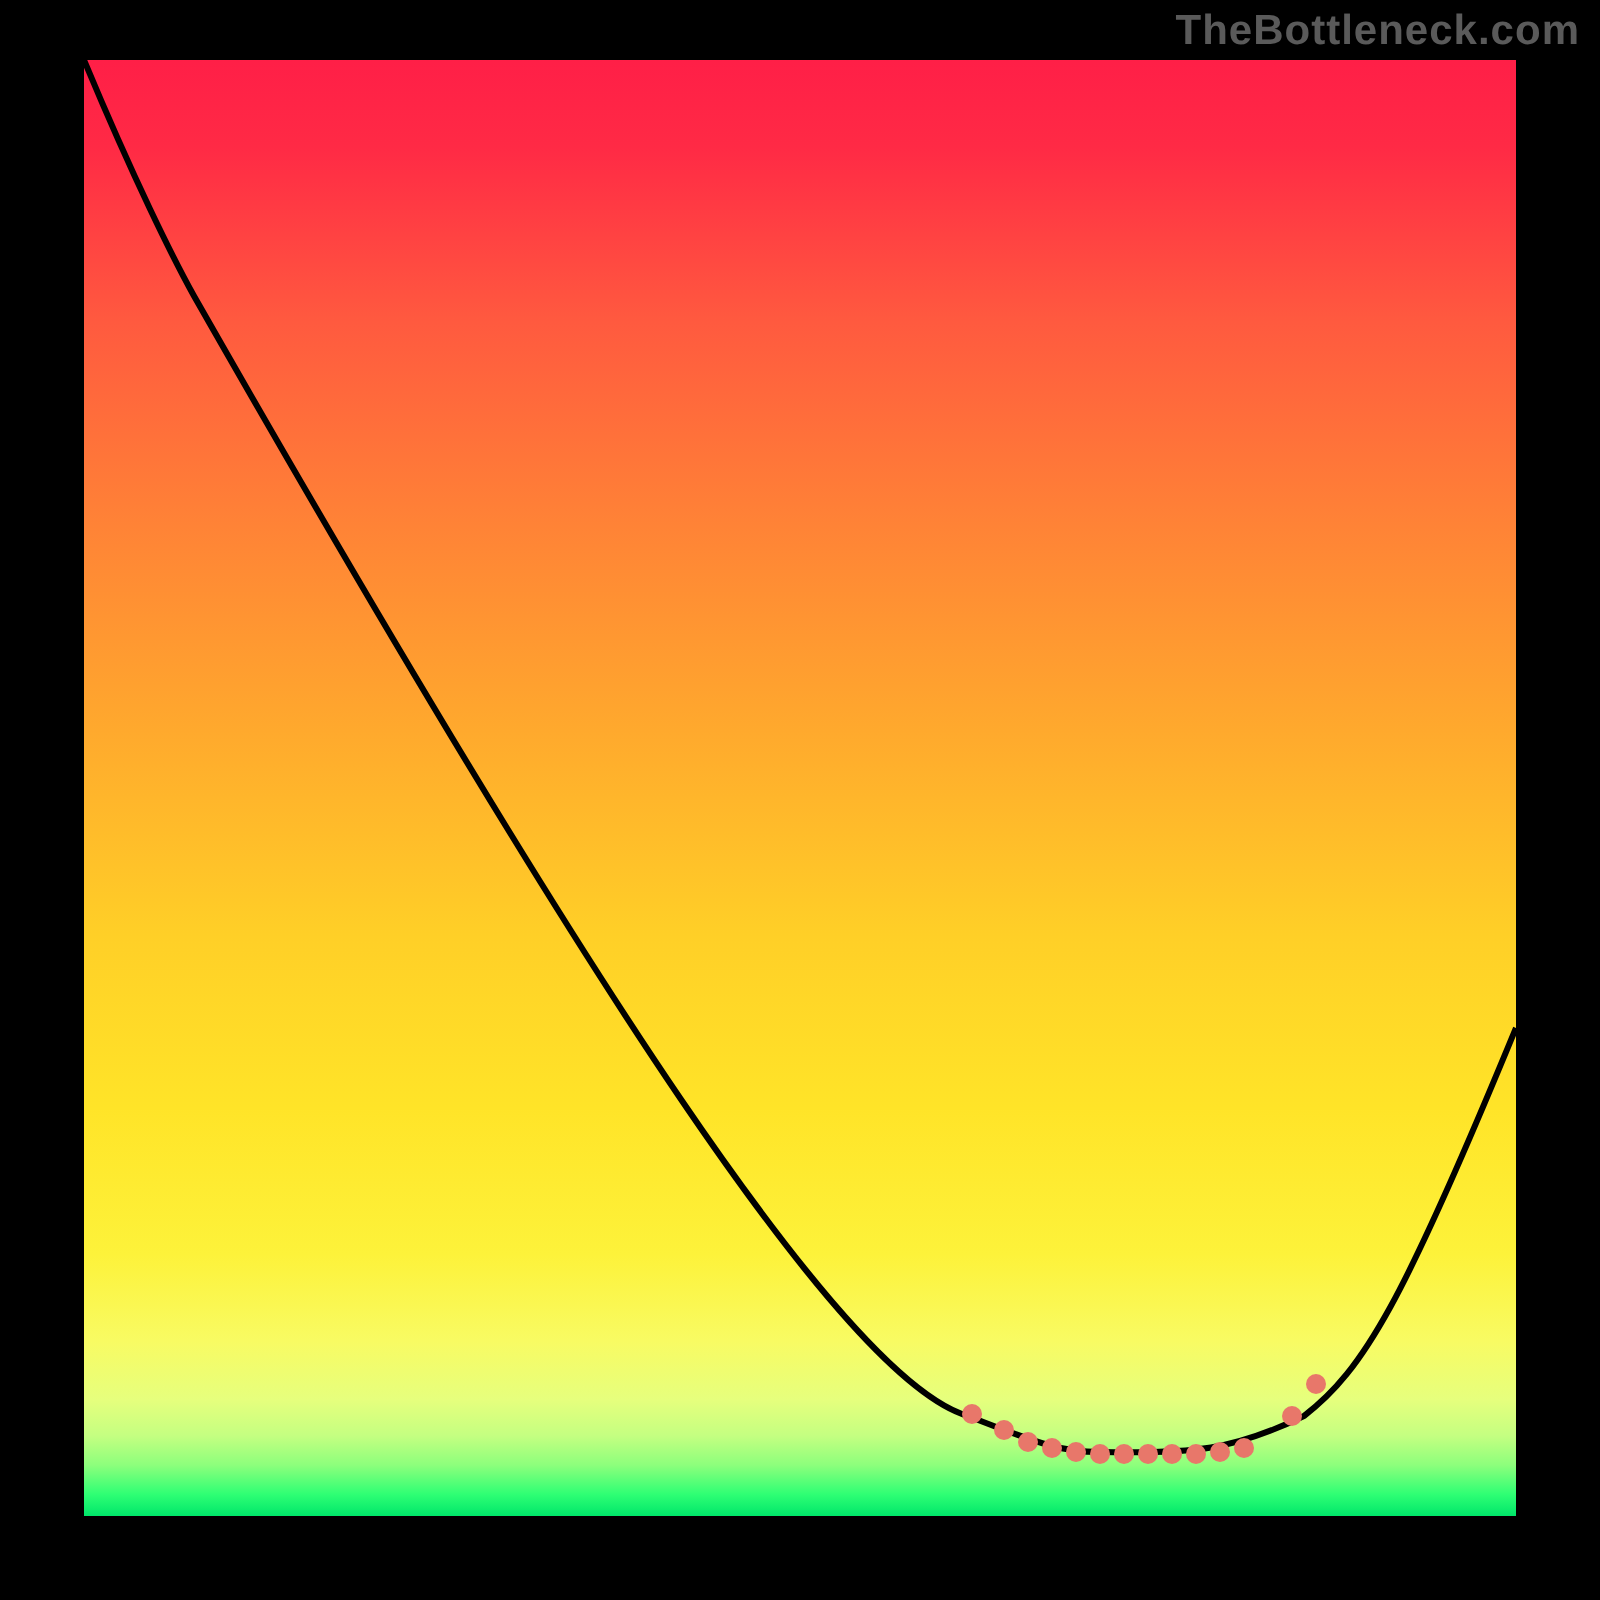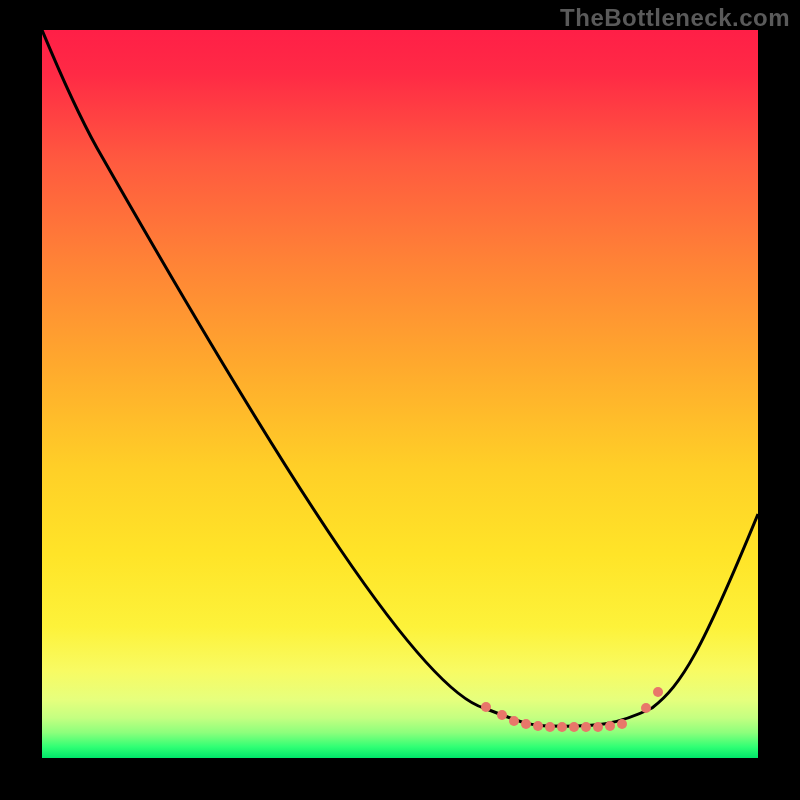--- a/index.html
+++ b/index.html
@@ -15,21 +15,21 @@
     position: relative;
     width: 800px;
     height: 800px;
     background: #000;
   }
   .watermark {
     position: absolute;
     top: 4px;
     right: 10px;
     color: #5a5a5a;
-    font-size: 24px;
+    font-size: 21px;
     font-weight: 600;
     letter-spacing: 0.5px;
     z-index: 10;
   }
   .plot {
     position: absolute;
     left: 42px;
     top: 30px;
     width: 716px;
     height: 728px;

